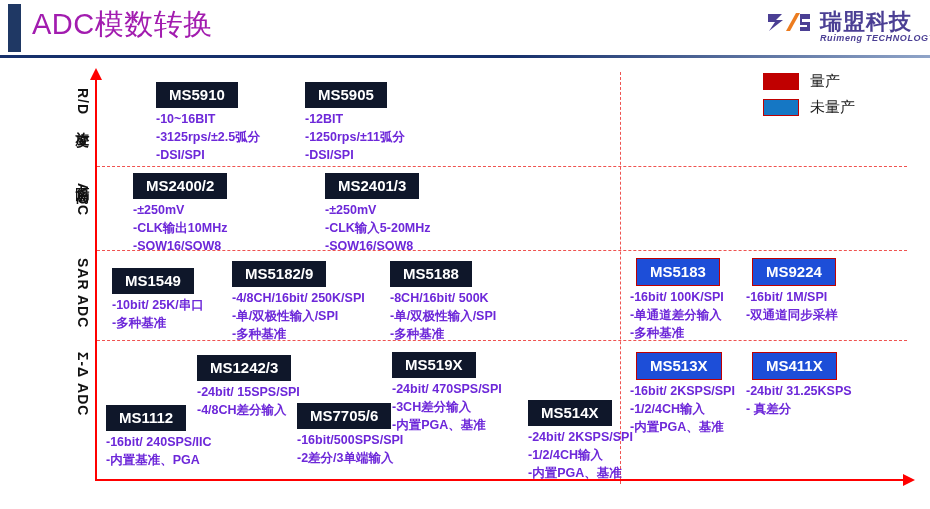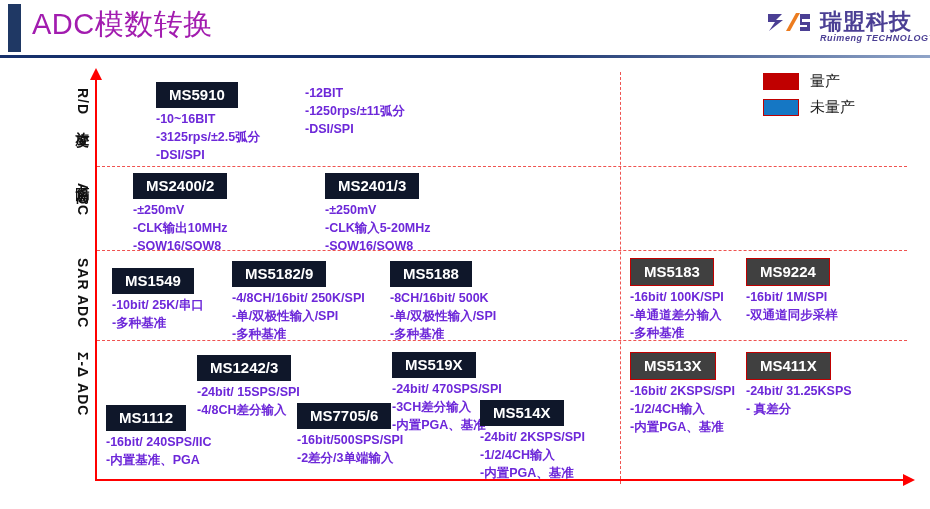--- a/index.html
+++ b/index.html
@@ -51,21 +51,21 @@
   .cat{position:absolute;left:62px;width:28px;text-align:center;
     font-size:14px;font-weight:bold;color:#111;line-height:1.05;
     writing-mode:vertical-rl;white-space:nowrap;letter-spacing:1px;}
   #cat0{top:88px;} #cat1{top:176px;} #cat2{top:258px;} #cat3{top:352px;}
 
   
   .card{position:absolute;}
   .chip{display:inline-block;padding:4px 13px 5px 13px;font-size:15px;font-weight:bold;color:#ffffff;
     text-align:center;white-space:nowrap;box-sizing:border-box;}
   .chip.red{background:#0f172a;}
-  .chip.blue{background:#404040;border:1.4px solid #c00000;}
+  .chip.blue{background:#1d4ed8;border:1.4px solid #c00000;margin-left:6px;}
   .specs{margin-top:3px;font-size:12.5px;color:#6d28d9;line-height:1.42;white-space:nowrap;font-weight:bold;}
   .specs div{white-space:nowrap;}
 </style>
 </head>
 <body>
 
 <div id="header">
   <div id="header-accent"></div>
   <div id="page-title">ADC模数转换</div>
   <div id="header-rule"></div>
@@ -108,20 +108,21 @@
 
 <div class="card" style="left:156px;top:82px;">
   <div class="chip red">MS5910</div>
   <div class="specs">
     <div>-10~16BIT</div>
     <div>-3125rps/±2.5弧分</div>
     <div>-DSI/SPI</div>
   </div>
 </div>
 <div class="card" style="left:305px;top:82px;">
+  <div class="chip red">MS5905</div>
   <div class="specs">
     <div>-12BIT</div>
     <div>-1250rps/±11弧分</div>
     <div>-DSI/SPI</div>
   </div>
 </div>
 
 <div class="card" style="left:133px;top:173px;">
   <div class="chip red">MS2400/2</div>
   <div class="specs">
@@ -200,21 +201,21 @@
     <div>-内置基准、PGA</div>
   </div>
 </div>
 <div class="card" style="left:297px;top:403px;">
   <div class="chip red">MS7705/6</div>
   <div class="specs">
     <div>-16bit/500SPS/SPI</div>
     <div>-2差分/3单端输入</div>
   </div>
 </div>
-<div class="card" style="left:480px;top:400px;">
+<div class="card" style="left:528px;top:400px;">
   <div class="chip red">MS514X</div>
   <div class="specs">
     <div>-24bit/ 2KSPS/SPI</div>
     <div>-1/2/4CH输入</div>
     <div>-内置PGA、基准</div>
   </div>
 </div>
 <div class="card" style="left:630px;top:352px;">
   <div class="chip blue">MS513X</div>
   <div class="specs">

